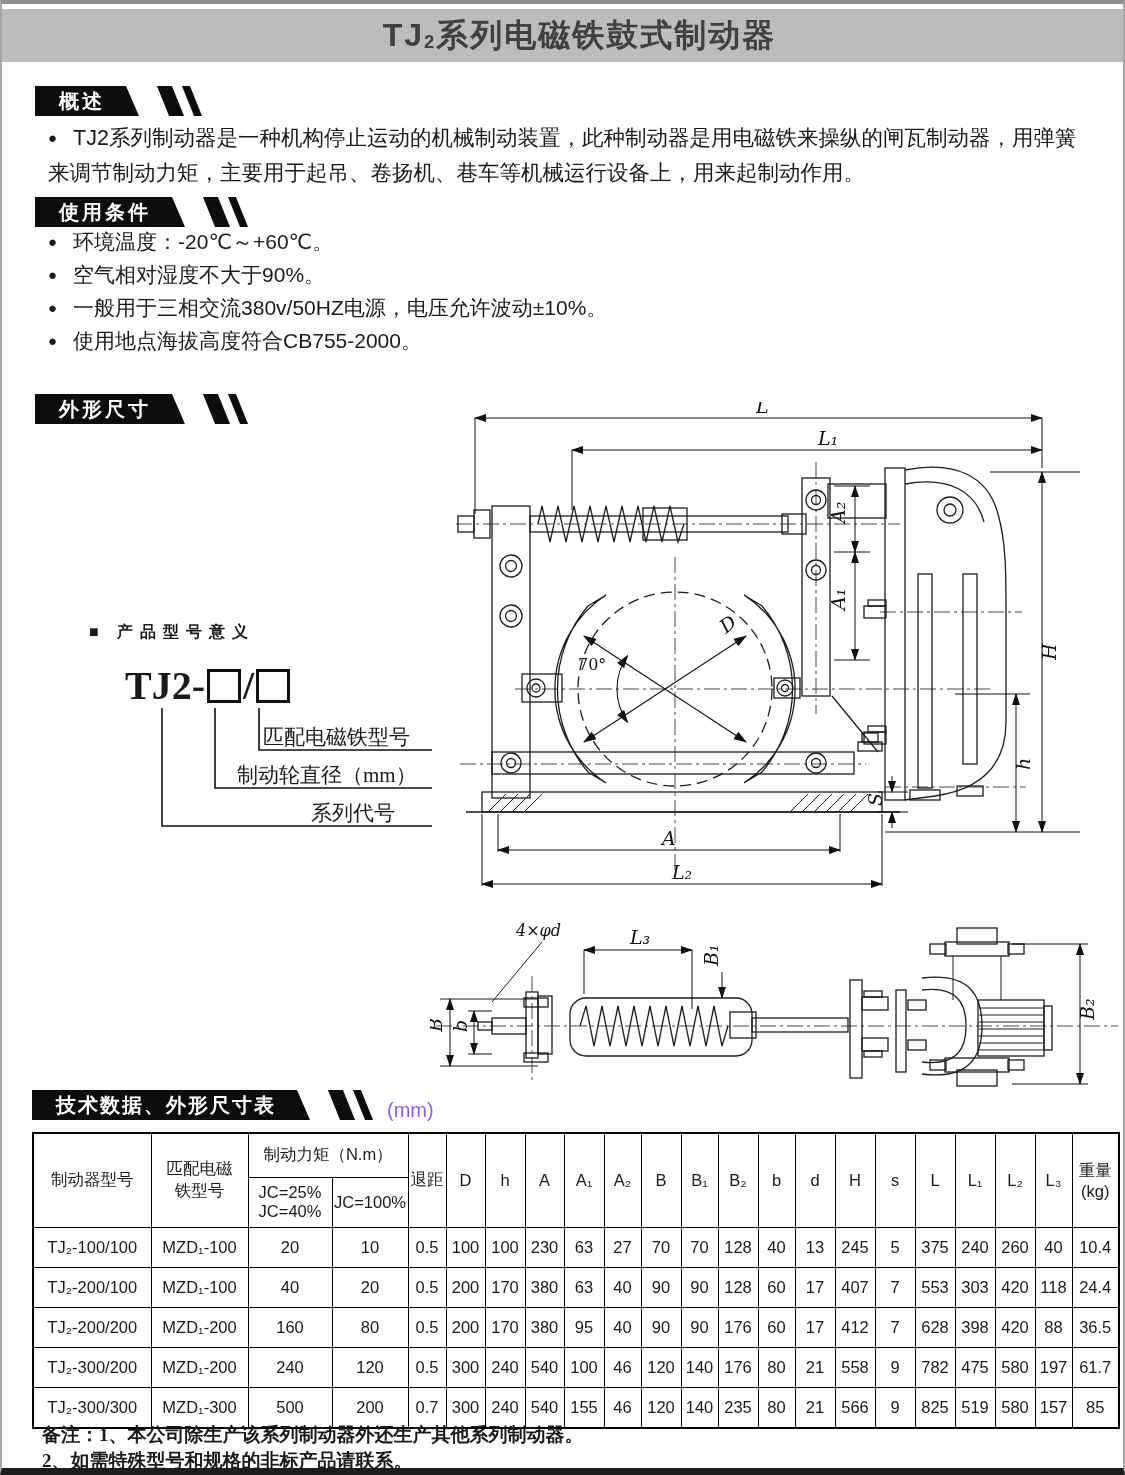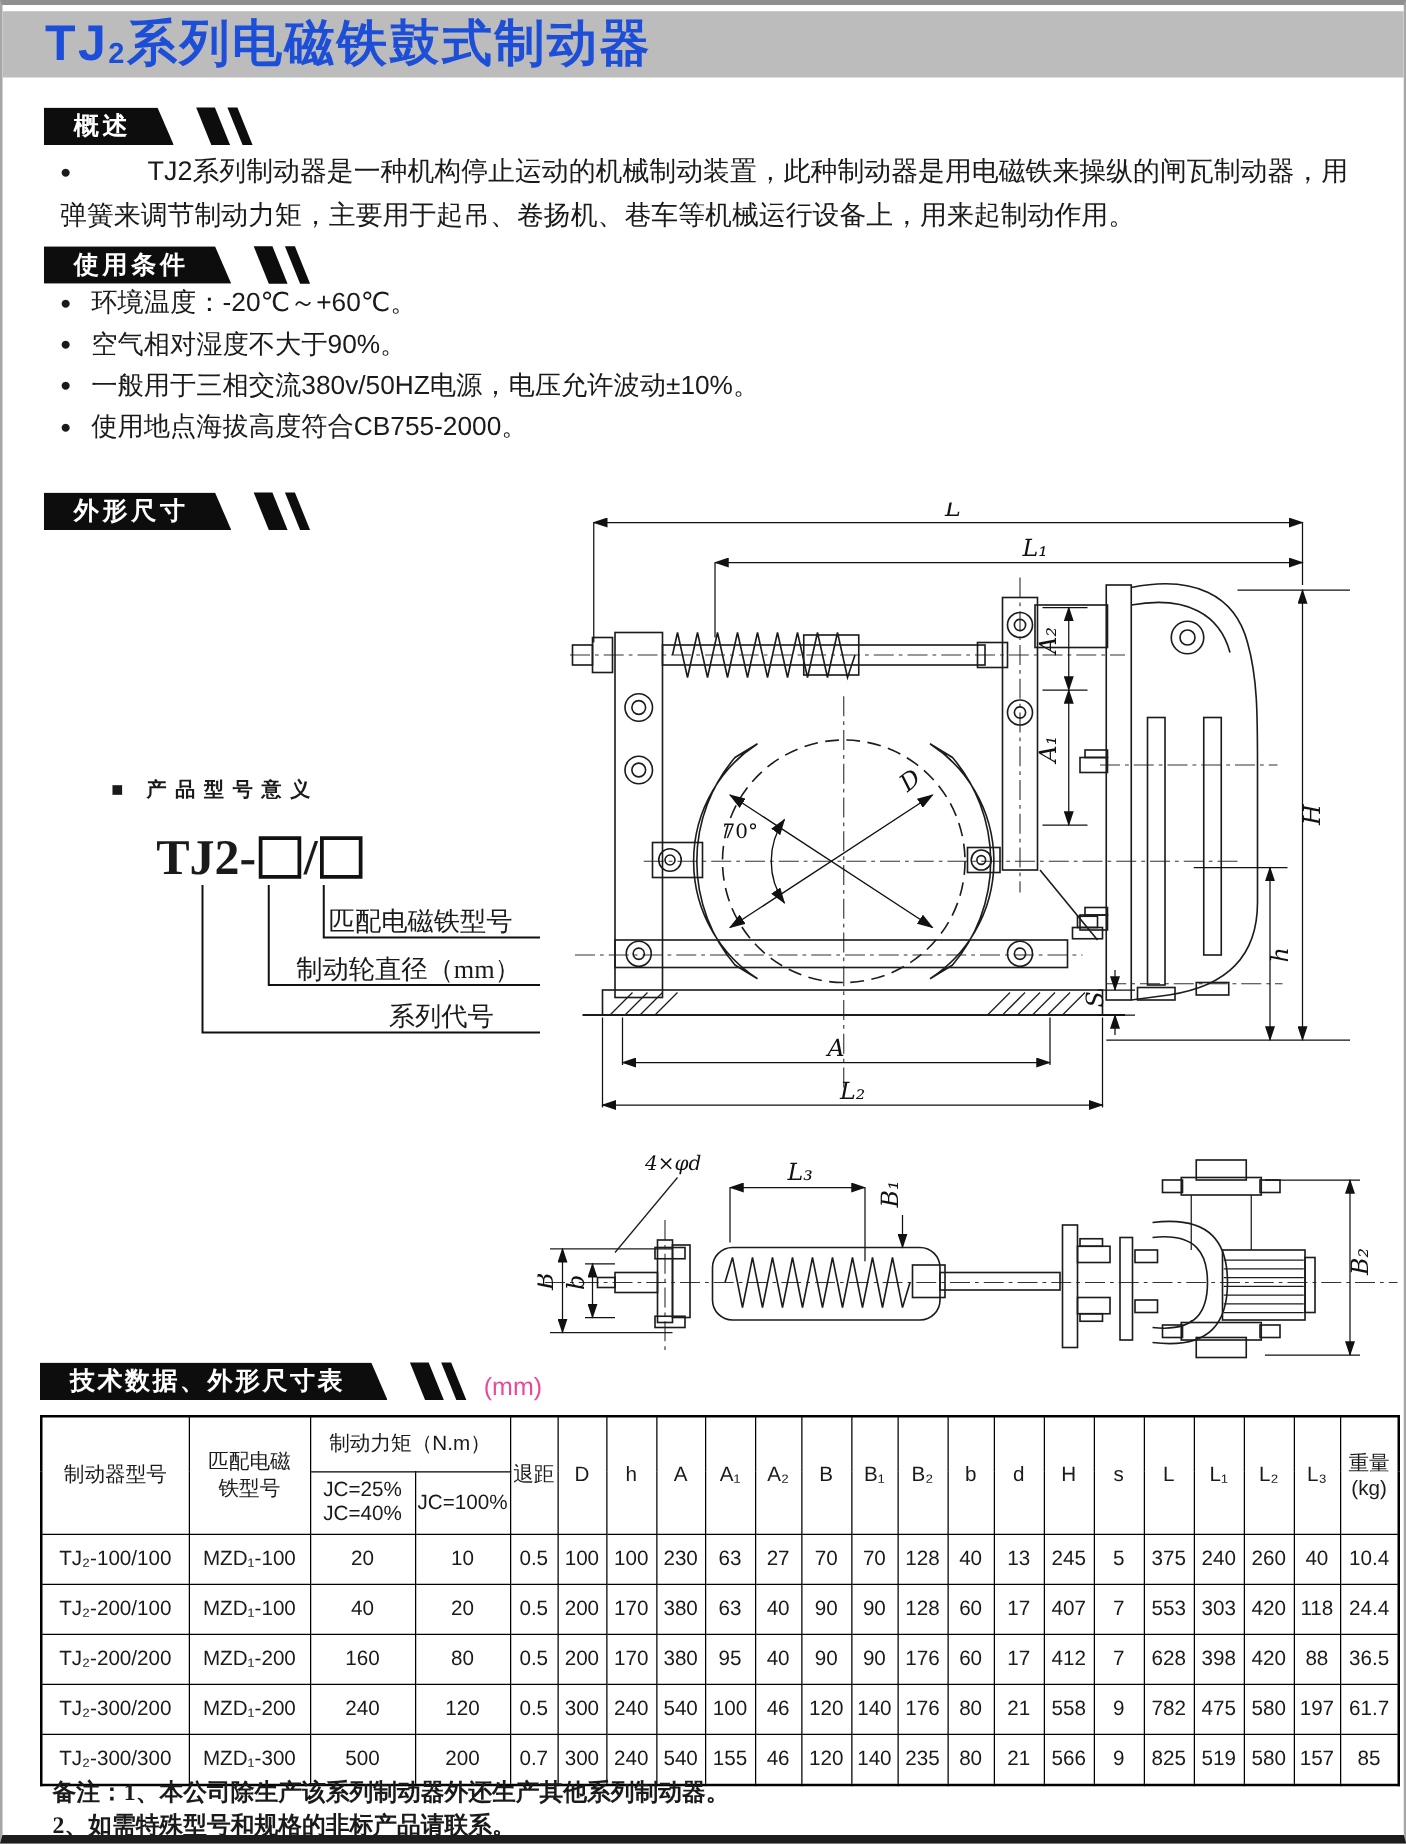--- a/index.html
+++ b/index.html
@@ -1,34 +1,34 @@
 <!DOCTYPE html>
 <html><head>
 <meta charset="utf-8">
 <style>
   html,body{margin:0;padding:0;background:#e9e9e9;}
   .page{position:relative;width:1125px;height:1475px;margin:0 auto;background:#ffffff;
         box-sizing:border-box;border-left:2px solid #a6a6a6;border-right:2px solid #a6a6a6;
         border-top:4px solid #8f8f8f;border-bottom:7px solid #1d1d1d;
         font-family:"Liberation Sans","DejaVu Sans",sans-serif;color:#1a1a1a;overflow:hidden;}
   .title-band{position:absolute;left:0;top:5px;width:100%;height:53px;background:#bcbcbc;
-        line-height:53px;padding-left:34px;box-sizing:border-box;font-weight:bold;font-size:40px;
-        letter-spacing:2px;color:#1d4ed8;}
+        line-height:53px;padding-left:34px;box-sizing:border-box;font-weight:bold;font-size:32px;
+        letter-spacing:2px;color:#404040;text-align:center;}
   .title-band .sub2{font-size:0.58em;vertical-align:-0.12em;font-weight:bold;}
   .badge-row{position:absolute;display:flex;align-items:center;height:30px;}
   .badge{height:30px;line-height:30px;background:#0d0d0d;color:#ffffff;font-weight:bold;
         font-size:20px;letter-spacing:3px;padding:0 34px 0 24px;
         clip-path:polygon(0 0,calc(100% - 13px) 0,100% 100%,0 100%);}
   .stripe{height:30px;background:#0d0d0d;transform:skewX(22deg);}
   .stripe.s1{width:15px;margin-left:24px;}
   .stripe.s2{width:8px;margin-left:10px;}
-  .mm-label{font-size:20px;margin-left:20px;margin-top:10px;color:#ec4899;}
+  .mm-label{font-size:20px;margin-left:20px;margin-top:10px;color:#8b5cf6;}
   .bullet-par{position:absolute;left:46px;width:1048px;font-size:21.5px;line-height:35px;}
   .bullet-par .dot,.cond-item .dot{font-size:15px;vertical-align:0.12em;margin-right:16px;}
-  .bullet-par .txt{display:inline;margin-left:45px;}
+  .bullet-par .txt{display:inline;}
   .cond-item{position:absolute;left:46px;font-size:21px;white-space:nowrap;}
   
   .model-block{position:absolute;left:85px;top:612px;width:430px;height:235px;}
   .model-heading{position:absolute;left:2px;top:6px;font-size:16px;font-weight:bold;letter-spacing:7px;}
   .model-code{position:absolute;left:38px;top:46px;font-family:"Liberation Serif","DejaVu Serif",serif;
         font-weight:bold;font-size:40px;display:flex;align-items:center;}
   .model-code .box{display:inline-block;width:28px;height:28px;border:3px solid #111;margin:0 2px;}
   .model-label{position:absolute;font-family:"Liberation Serif","DejaVu Serif",serif;font-weight:normal;
         font-size:21px;white-space:nowrap;}
   

